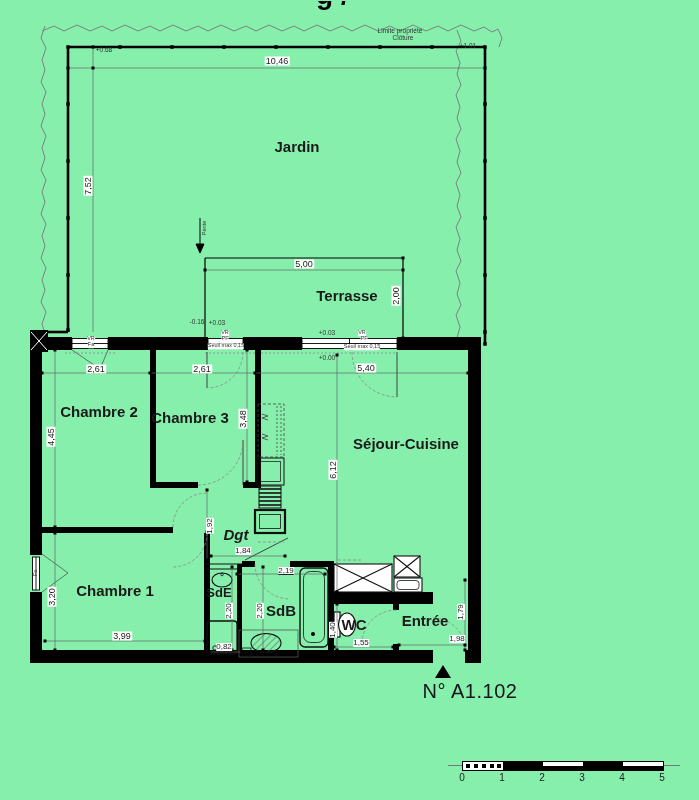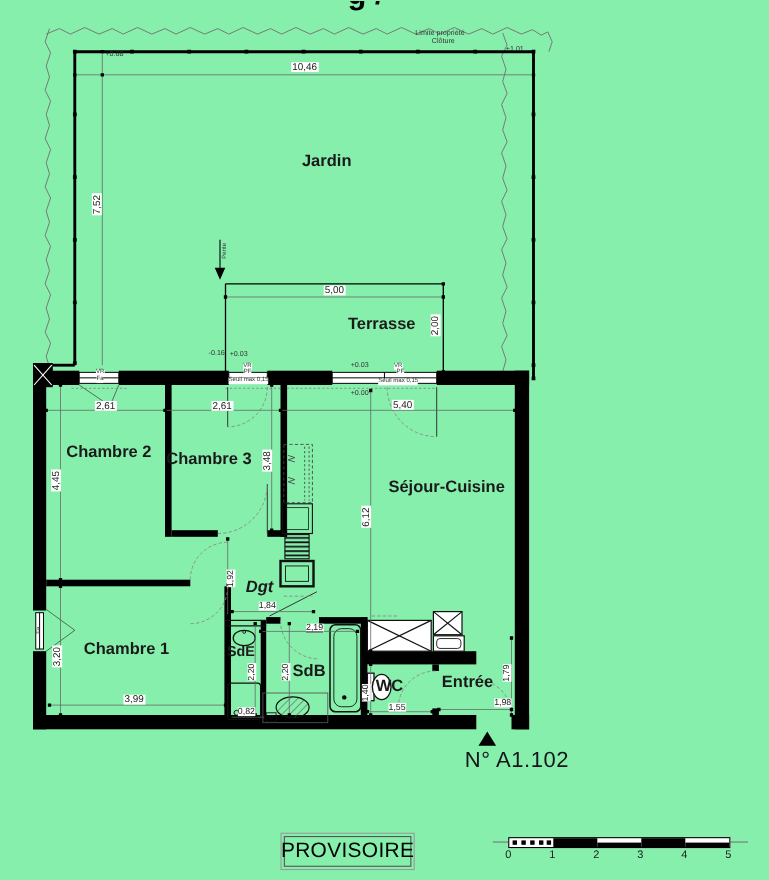--- a/index.html
+++ b/index.html
@@ -297,23 +297,20 @@
 <div class="lbl dim8 rot" style="left:229px;top:611px;">2,20</div>
 <div class="lbl dim8 rot" style="left:260px;top:611px;">2,20</div>
 <div class="lbl dim8" style="left:224px;top:647px;">0,82</div>
 <div class="lbl dim8" style="left:361px;top:643px;">1,55</div>
 <div class="lbl dim8 rot" style="left:333px;top:630px;">1,40</div>
 <div class="lbl dim8" style="left:434px;top:639px;margin-left:23px;">1,98</div>
 <div class="lbl dim8 rot" style="left:461px;top:612px;">1,79</div>
 
 <div class="lbl plannum" style="left:446px;top:691px;">N° A1.102</div>
 
-<div class="stamp">
-  <div class="stamp-inner">PROVISOIRE</div>
-</div>
 
 <div class="sbar-line"></div>
 <div class="sbar">
   <div class="dot" style="left:3px;"></div>
   <div class="dot" style="left:11px;"></div>
   <div class="dot" style="left:19px;"></div>
   <div class="dot" style="left:27px;"></div>
   <div class="dot" style="left:34px;"></div>
   <div class="seg" style="left:40px;top:0;width:40px;height:100%;"></div>
   <div class="seg" style="left:80px;top:50%;width:40px;height:50%;"></div>

